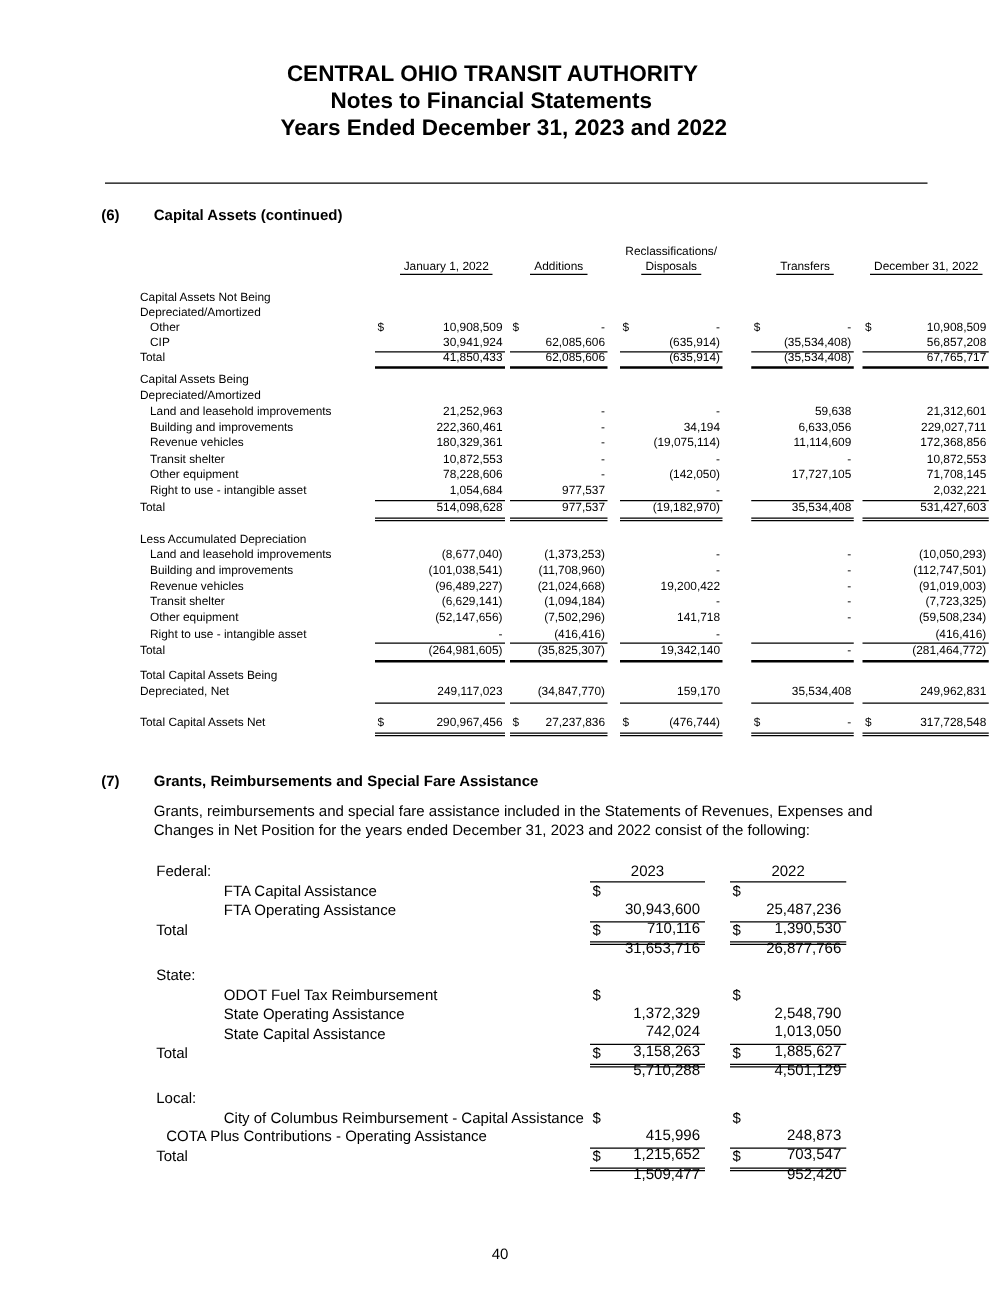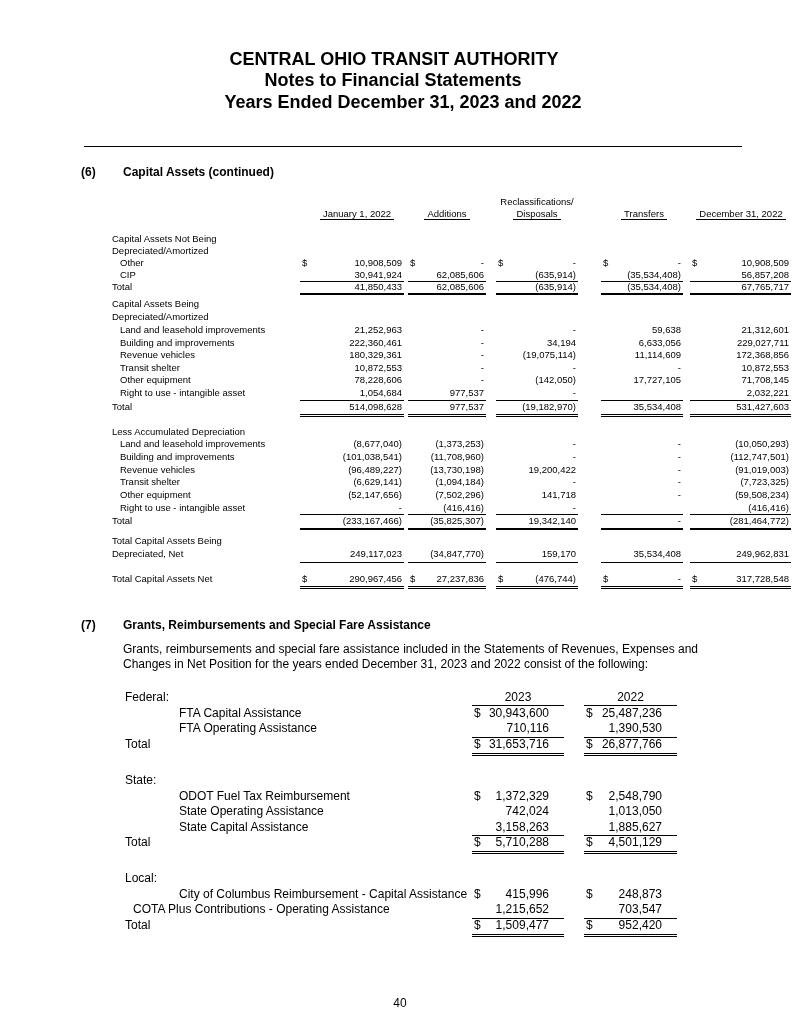--- a/index.html
+++ b/index.html
@@ -34,21 +34,21 @@
   .lineb { position: absolute; border-top: 2px solid #000; }
 
   
   .para { position: absolute; left: 123px; top: 642px; width: 620px; font-size: 12px; line-height: 15px; }
   .gr { position: absolute; font-size: 12px; line-height: 15px; }
   .g-label { position: absolute; left: 125px; white-space: nowrap; }
   .g-label.ind { left: 135px; margin-left: 44px; }
   .g-label.ind2 { left: 133px; }
   .gcell { position: absolute; height: 15px; }
   .gcell .d { position: absolute; left: 0; }
-  .gcell .v { position: absolute; right: 13px; }
+  .gcell .v { position: absolute; right: 2px; margin-top: 14px; }
   .g23 { left: 474px; width: 88px; }
   .g22 { left: 586px; width: 89px; }
   .gyh { position: absolute; text-align: center; font-size: 12px; }
   .pnum { position: absolute; left: 0; width: 800px; text-align: center; top: 996px; font-size: 12px; }
 </style>
 </head>
 <body>
 
 <div>
   <div class="hdr hdr1">CENTRAL OHIO TRANSIT AUTHORITY</div>
@@ -323,21 +323,21 @@
       <span class="cell c4">
         <span class="v">(112,747,501)</span>
       </span>
     </div>
     <div class="ca-row" style="top: 463.6px; width: 690px;">
       <span class="ca-label ind">Revenue vehicles</span>
       <span class="cell c0">
         <span class="v">(96,489,227)</span>
       </span>
       <span class="cell c1">
-        <span class="v">(13,730,198)</span>
+        <span class="v">(21,024,668)</span>
       </span>
       <span class="cell c2">
         <span class="v">19,200,422</span>
       </span>
       <span class="cell c3">
         <span class="v">-</span>
       </span>
       <span class="cell c4">
         <span class="v">(91,019,003)</span>
       </span>
@@ -397,21 +397,21 @@
       </span>
     </div>
     <div class="line1" style="left: 188px; width: 104px; top: 514px;"></div>
     <div class="line1" style="left: 296px; width: 78px; top: 514px;"></div>
     <div class="line1" style="left: 384px; width: 82px; top: 514px;"></div>
     <div class="line1" style="left: 489px; width: 82px; top: 514px;"></div>
     <div class="line1" style="left: 578px; width: 101px; top: 514px;"></div>
     <div class="ca-row" style="top: 515px; width: 690px;">
       <span class="ca-label">Total</span>
       <span class="cell c0">
-        <span class="v">(233,167,466)</span>
+        <span class="v">(264,981,605)</span>
       </span>
       <span class="cell c1">
         <span class="v">(35,825,307)</span>
       </span>
       <span class="cell c2">
         <span class="v">19,342,140</span>
       </span>
       <span class="cell c3">
         <span class="v">-</span>
       </span>

